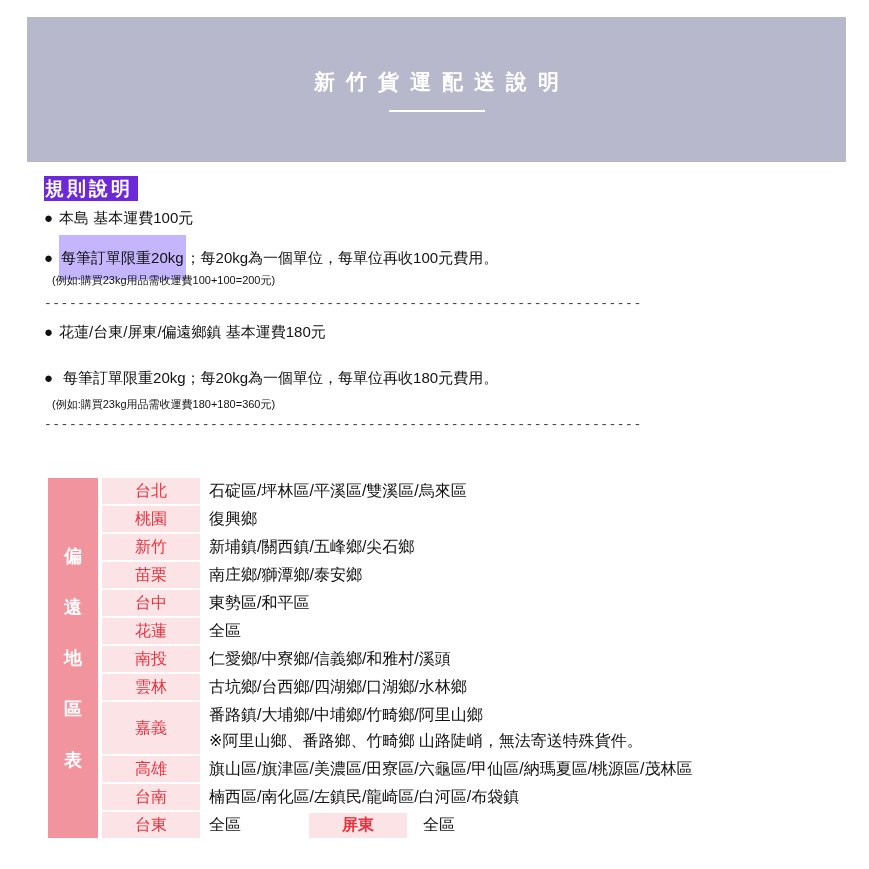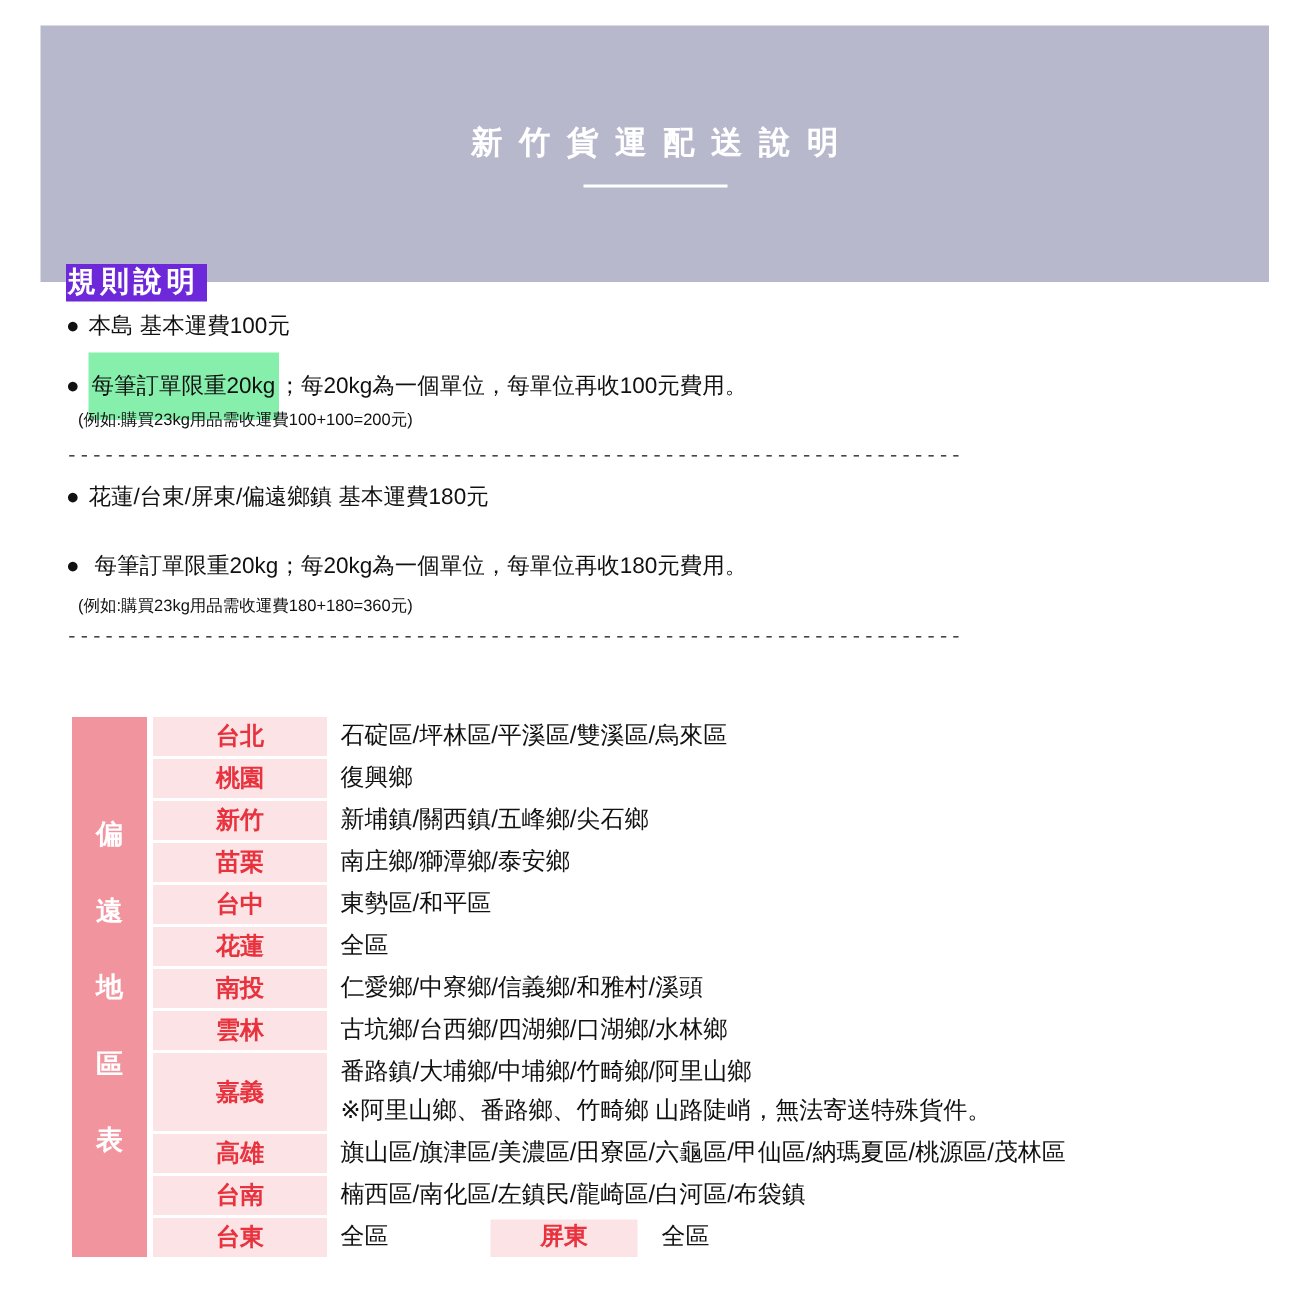--- a/index.html
+++ b/index.html
@@ -4,58 +4,58 @@
 <style>
   html,body { margin:0; padding:0; }
   body {
     width:869px; height:869px; position:relative; background:#ffffff;
     font-family:"Liberation Sans","DejaVu Sans",sans-serif;
     color:#111;
   }
 
   
   .banner {
-    position:absolute; left:27px; top:17px; width:819px; height:171px;
+    position:absolute; left:27px; top:17px; width:819px; height:145px;
     background:#b8b8cd;
     display:flex; flex-direction:column; align-items:center; justify-content:center;
   }
   .banner-title {
     color:#ffffff; font-family:"Liberation Serif","DejaVu Serif",serif;
     font-size:21px; font-weight:bold; letter-spacing:11px; text-indent:11px;
   }
   .banner-underline { width:96px; height:2px; background:#ffffff; margin-top:14px; }
 
   
   .abs { position:absolute; left:44px; }
   .rules-heading {
     top:176px; display:inline-block; background:#6d28d9; color:#ffffff;
     font-weight:bold; font-size:19px; line-height:25px; padding:0 5px 0 1px;
     letter-spacing:3px;
   }
   .rule-line { font-size:15px; line-height:20px; white-space:nowrap; }
   .bullet-dot { font-size:15px; margin-right:6px; }
-  .hl { background:#86efac; padding:14px 2px; }
+  .hl { background:#c4b5fd; padding:14px 2px; }
   .example { left:52px; font-size:11px; }
   .dashes {
     font-size:13px; color:#3a3a3a; letter-spacing:0.5px;
     font-family:"Liberation Mono","DejaVu Sans Mono",monospace;
   }
 
   
   .area-table { position:absolute; left:48px; top:478px; display:flex; }
   .vcol {
     width:50px; background:#f2949e; margin-right:4px;
     display:flex; flex-direction:column; align-items:center; justify-content:center;
     gap:27px; color:#ffffff; font-weight:bold; font-size:18px;
   }
   .rows { display:flex; flex-direction:column; gap:2px; }
   .trow { display:flex; align-items:stretch; }
   .city-cell {
-    width:116px; min-height:25px; background:#fce4e6; color:#e8323e;
-    font-weight:bold; font-size:16px;
+    width:98px; min-height:25px; background:#fce4e6; color:#e8323e;
+    font-weight:normal; font-size:16px;
     display:flex; align-items:center; justify-content:center; flex-shrink:0;
   }
   .areas-cell {
     display:flex; flex-direction:column; justify-content:center;
     padding-left:9px; font-size:16px; line-height:26px; white-space:nowrap;
   }
   .areas-inline { display:flex; align-items:center; }
   .extra-gap { display:inline-block; width:100px; }
   .extra-city {
     width:98px; height:25px; background:#fce4e6; color:#e8323e;

